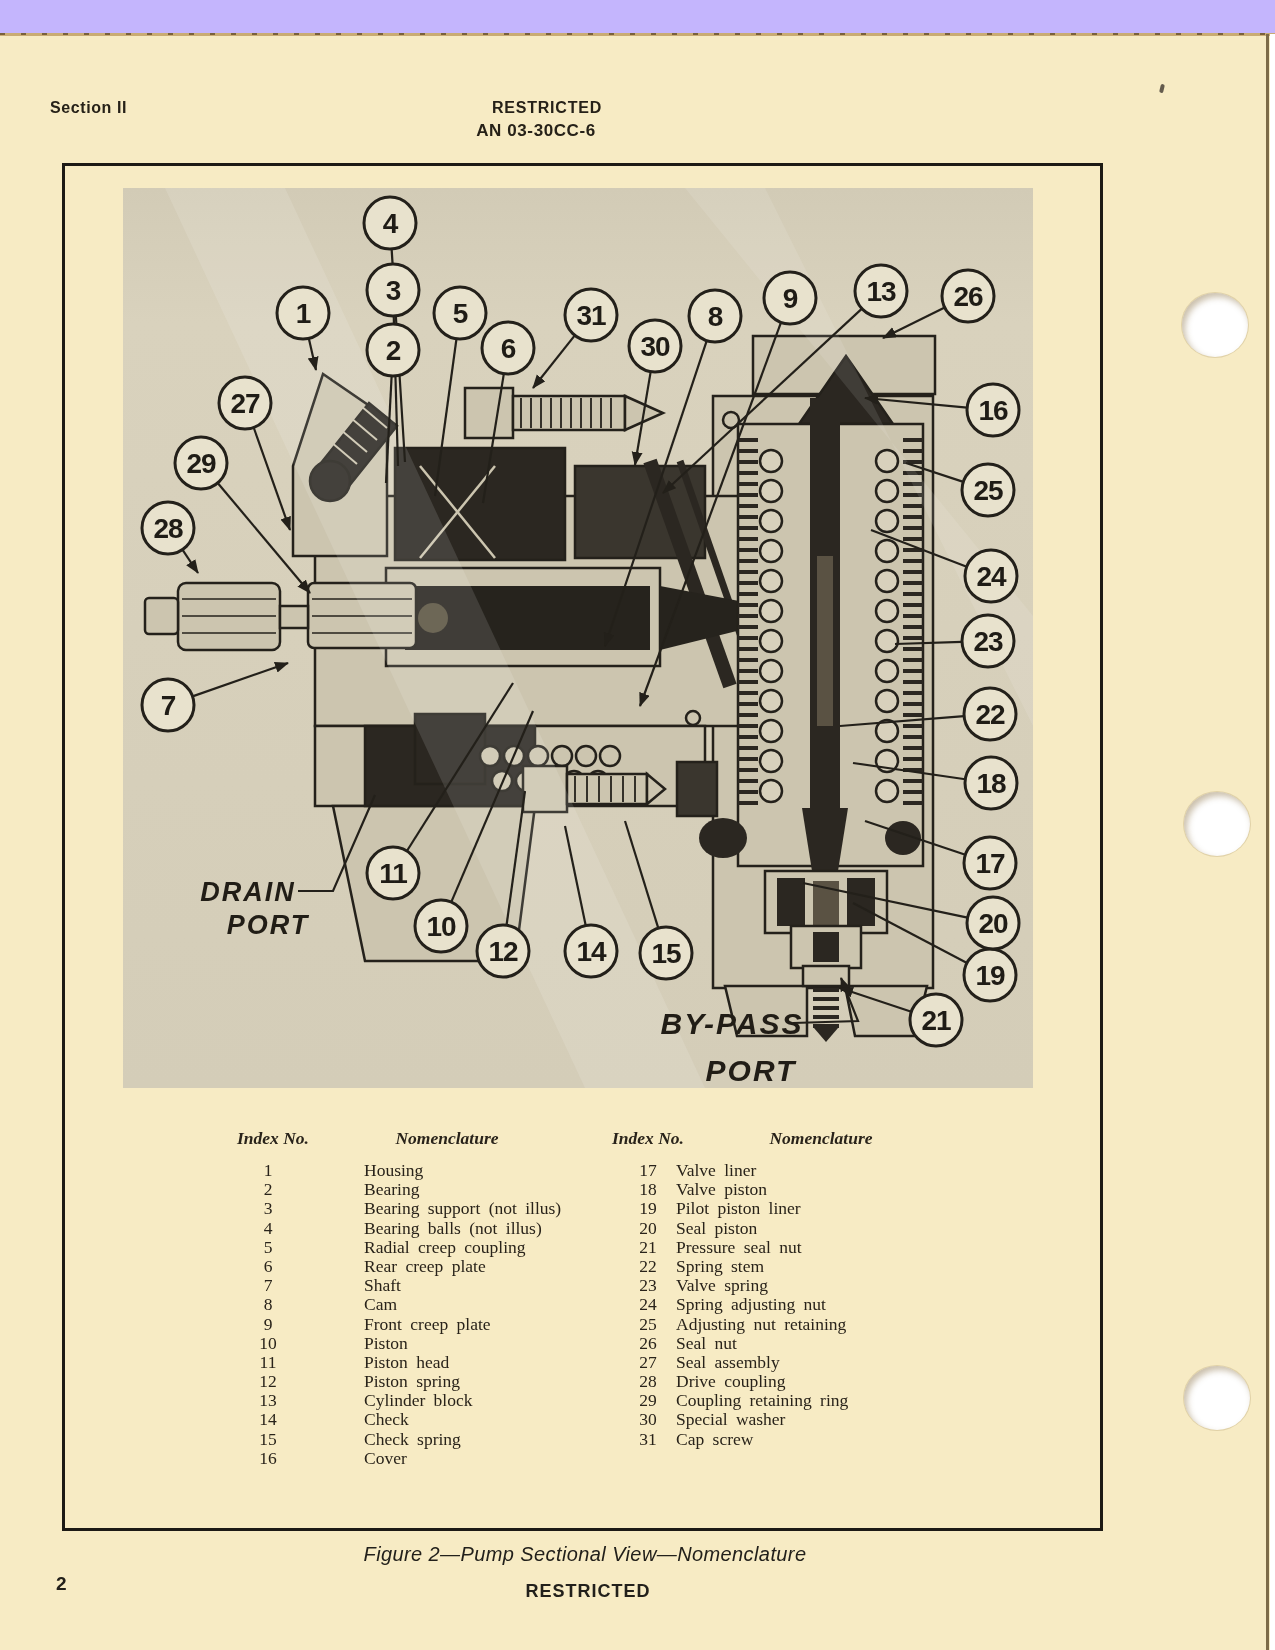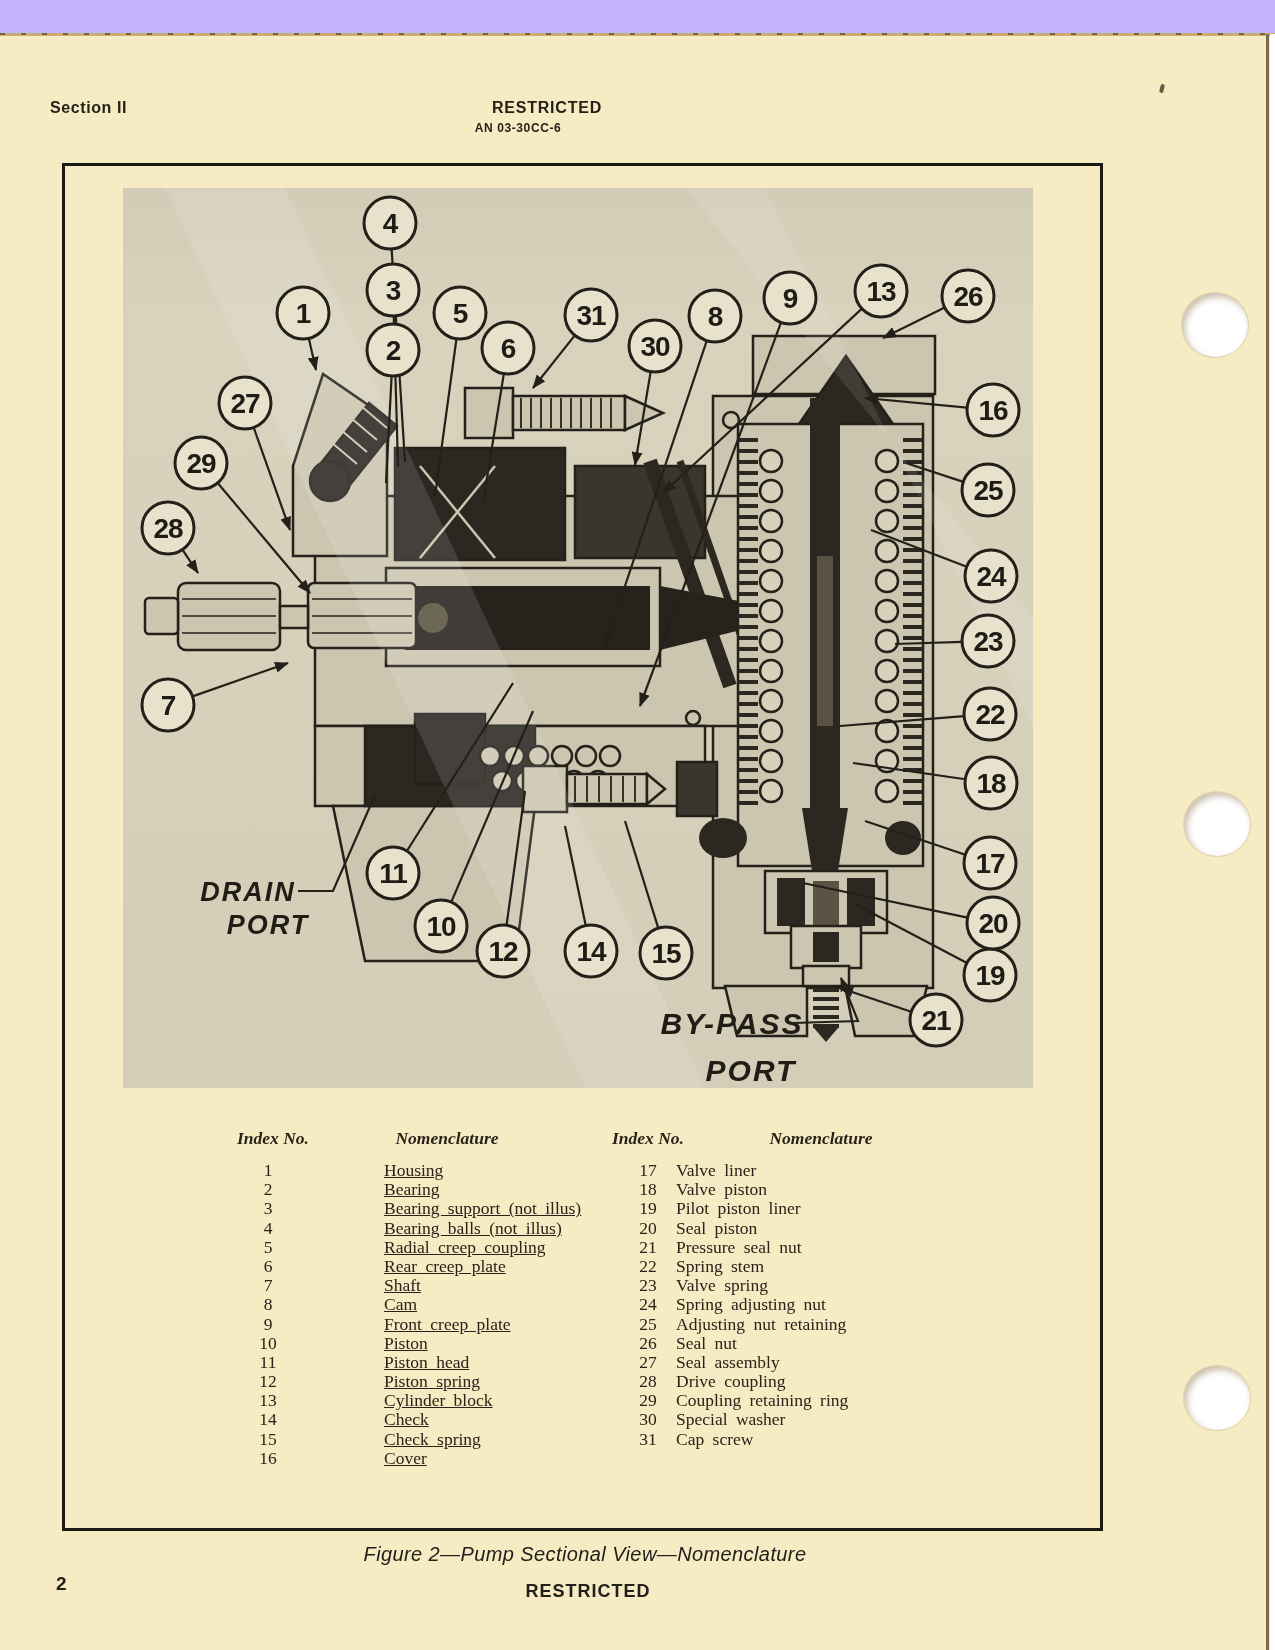--- a/index.html
+++ b/index.html
@@ -11,21 +11,21 @@
         background:repeating-linear-gradient(90deg, rgba(70,48,20,.6) 0 5px, transparent 5px 21px);}
   #right-edge-line{position:absolute;left:1266px;top:34px;width:3px;height:1616px;background:#7d6b48;}
   #right-edge-white{position:absolute;left:1270px;top:34px;width:5px;height:1616px;background:#ffffff;}
   .punch-hole{position:absolute;width:66px;height:64px;border-radius:50%;background:#ffffff;
         box-shadow:inset 3px 4px 6px rgba(140,115,70,.45), 0 0 0 1px rgba(160,135,85,.25);}
   .scan-mark{position:absolute;background:#4a4238;opacity:.85;border-radius:2px;}
 
   .hdr{position:absolute;color:#262118;font-weight:bold;white-space:nowrap;}
   #section-label{left:50px;top:99px;font-size:16px;letter-spacing:.6px;}
   #restricted-top{left:547px;top:99px;transform:translateX(-50%);font-size:16px;letter-spacing:.8px;}
-  #doc-number{left:518px;top:121px;transform:translateX(-50%);font-size:12px;letter-spacing:.6px;}
+  #doc-number{left:536px;top:121px;transform:translateX(-50%);font-size:17px;letter-spacing:.6px;}
 
   #figure-box{position:absolute;left:62px;top:163px;width:1035px;height:1362px;
         border:3px solid #1d1a15;}
   #fig-svg{position:absolute;left:0;top:0;}
 
   .leader{stroke:#23201a;stroke-width:2.2;fill:none;}
   .callout-circle{fill:#e8e2cd;stroke:#23201a;stroke-width:3;}
   .callout-num{fill:#1f1c16;font-family:"Liberation Sans",sans-serif;font-weight:bold;
         font-size:28px;text-anchor:middle;letter-spacing:-1px;}
   .port-label{fill:#211d16;font-family:"Liberation Sans",sans-serif;font-weight:bold;
@@ -33,21 +33,21 @@
 
   #nomenclature{position:absolute;left:0;top:0;width:1037px;height:1650px;pointer-events:none;
         font-family:"Liberation Serif",serif;color:#29231a;}
   .tbl-hdr{position:absolute;transform:translateX(-50%);font-style:italic;font-weight:bold;
         font-size:17.5px;white-space:nowrap;}
   .col{position:absolute;top:1161px;}
   #col-left{left:240px;}
   #col-right{left:620px;}
   .nrow{height:19.2px;line-height:19.2px;display:flex;font-size:17.5px;white-space:nowrap;}
   .idx{width:56px;text-align:center;flex:none;}
-  #col-left .nm{margin-left:88px;word-spacing:4px;text-decoration:underline;}
+  #col-left .nm{margin-left:68px;word-spacing:4px;}
   #col-right .nm{word-spacing:4px;}
 
   #figure-caption{position:absolute;left:585px;top:1543px;transform:translateX(-50%);
         font-weight:normal;font-style:italic;font-size:20px;color:#22201b;white-space:nowrap;letter-spacing:.4px;}
   #restricted-bottom{position:absolute;left:588px;top:1581px;transform:translateX(-50%);
         font-weight:bold;font-size:18px;color:#22201b;letter-spacing:1px;}
   #page-number{position:absolute;left:56px;top:1573px;font-weight:bold;font-size:19px;color:#22201b;}
 </style>
 </head>
 <body>

